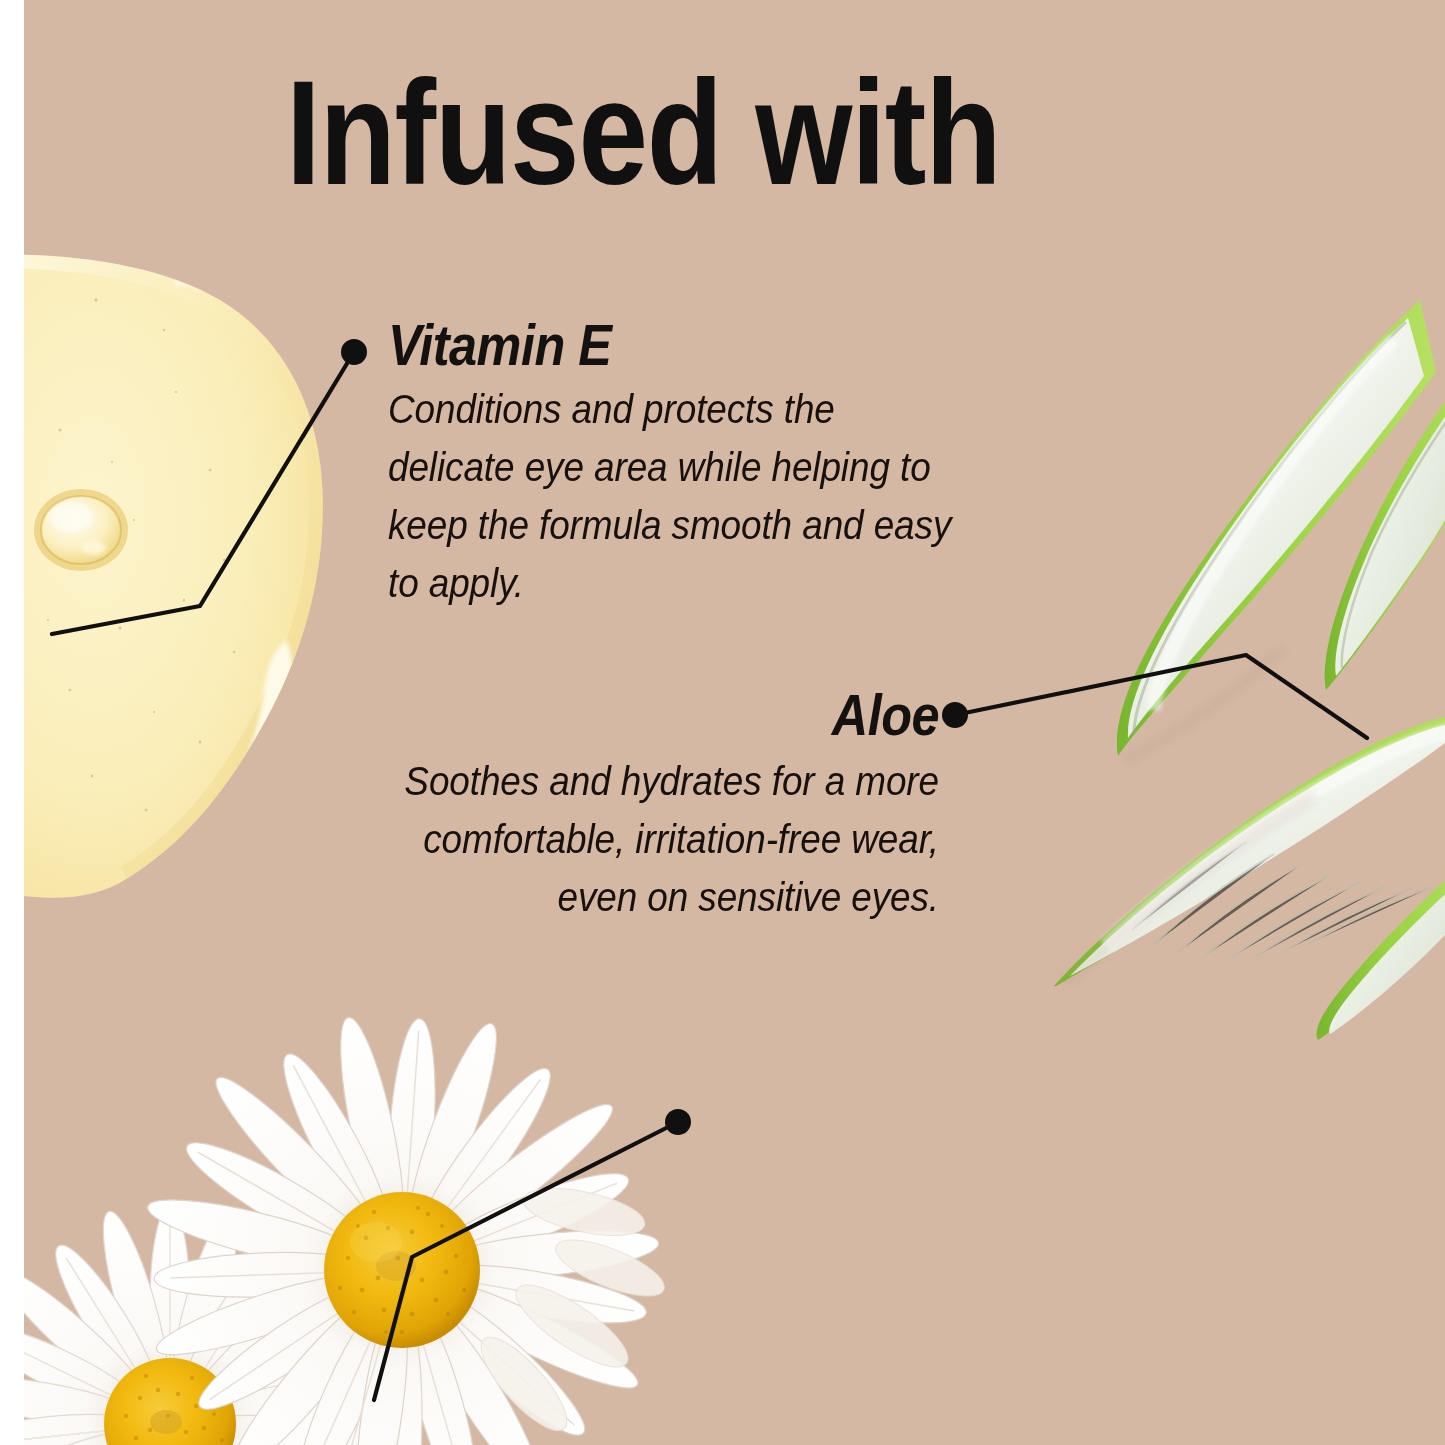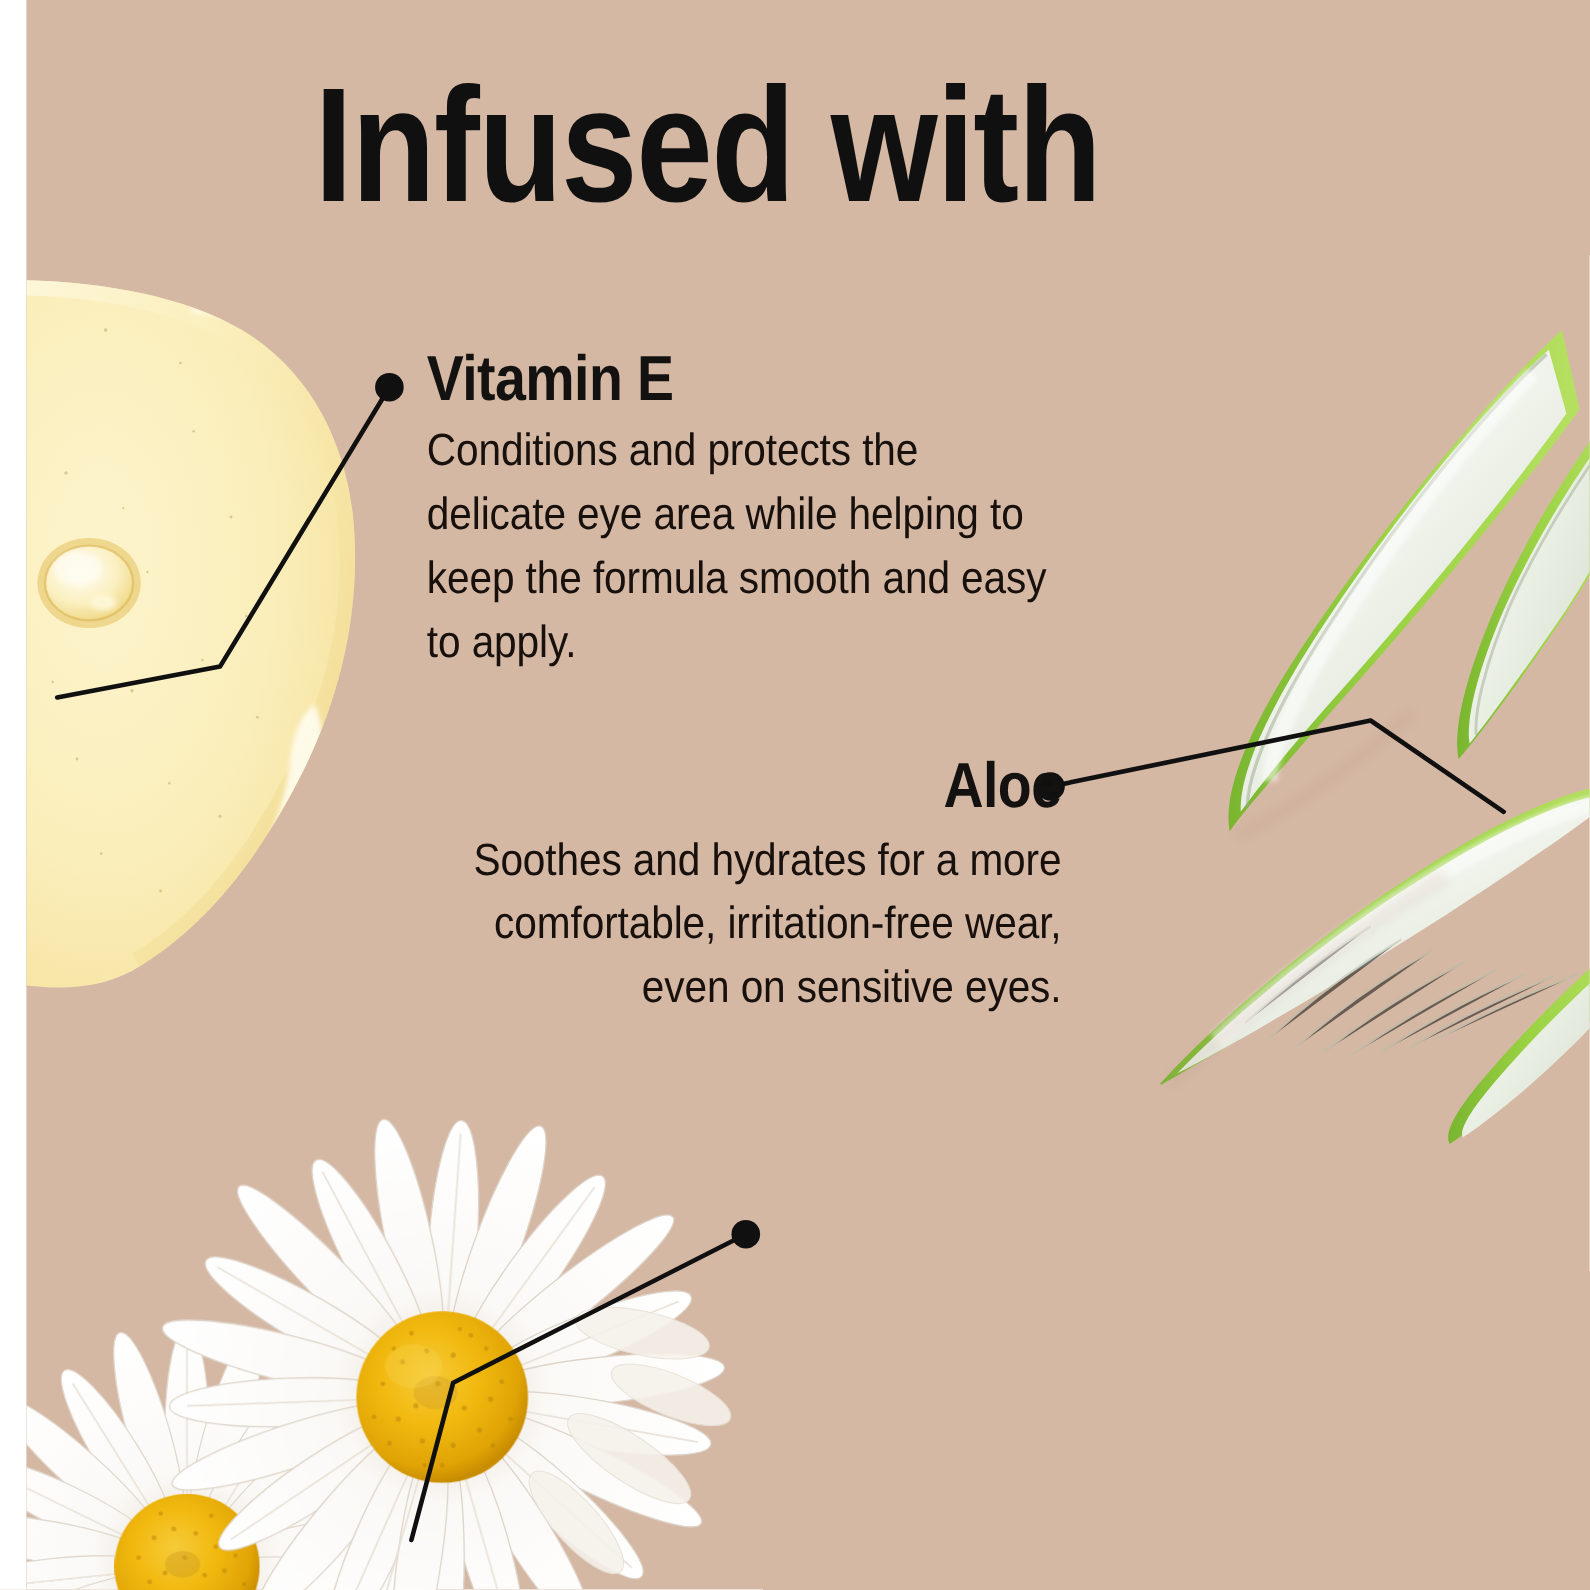--- a/index.html
+++ b/index.html
@@ -30,21 +30,21 @@
     line-height: 150px;
     font-weight: 700;
     color: #111010;
     letter-spacing: -1.5px;
     transform: scaleX(0.845);
     transform-origin: left top;
     white-space: nowrap;
   }
 
   
-  .block { position: absolute; }
+  .block { position: absolute; font-style: italic; }
   .ing-name {
     font-weight: 700;
     color: #141211;
     font-size: 58px;
     line-height: 62px;
     letter-spacing: -0.6px;
     transform: scaleX(0.87);
     white-space: nowrap;
   }
   .ing-desc {
@@ -54,21 +54,21 @@
     line-height: 58px;
     letter-spacing: -0.1px;
     transform: scaleX(0.9);
   }
   .ing-name.left, .ing-desc.left { transform-origin: left top; }
   .ing-name.right, .ing-desc.right { transform-origin: right top; }
 
   #block-vitamin-e { left: 364px; top: 314px; width: 740px; }
   #block-vitamin-e .ing-name { margin-bottom: 4px; }
 
-  #block-aloe { right: 504px; top: 684px; width: 720px; text-align: right; }
+  #block-aloe { right: 530px; top: 684px; width: 720px; text-align: right; }
   #block-aloe .ing-name { margin-bottom: 6px; }
 
   #block-chamomille { left: 682px; top: 1086px; width: 700px; }
   #block-chamomille .ing-name { margin-bottom: 4px; }
 
   .nowrap-line { display: block; }
 </style>
 </head>
 <body>
 

